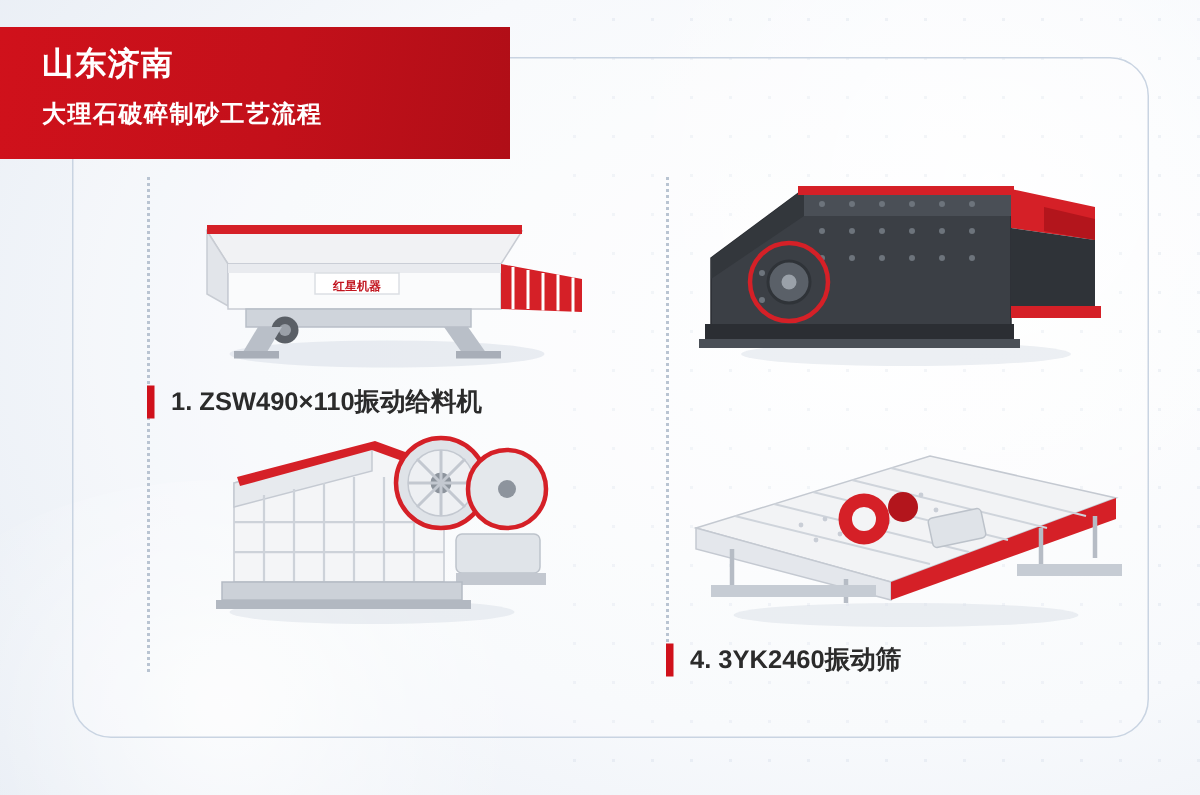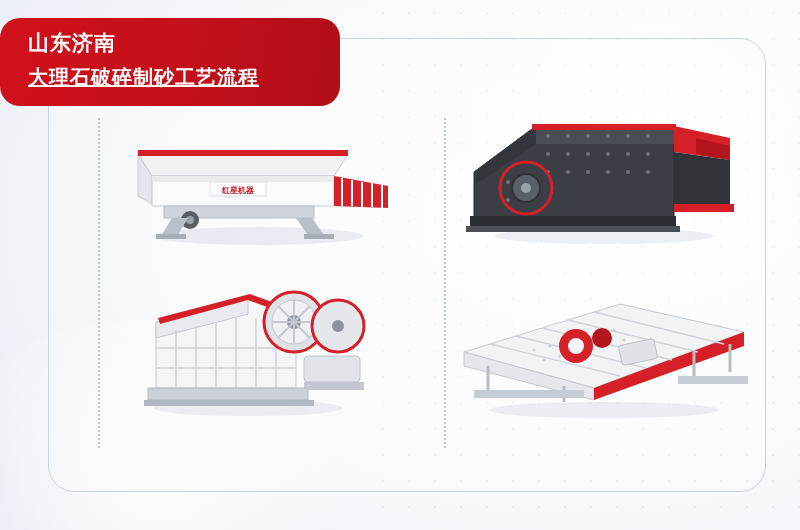--- a/index.html
+++ b/index.html
@@ -61,21 +61,20 @@
     background: rgba(255,255,255,0.22);
   }
 
   
   .banner {
     position: absolute;
     left: 0; top: 18px;
     width: 340px; height: 88px;
     background: linear-gradient(100deg, #d0111b 0%, #c3101a 55%, #b00e17 100%);
     z-index: 5;
-    border-radius: 20px;
   }
   .banner:after {
     content: "";
     position: absolute;
     right: -1px; top: 0;
     width: 0; height: 0;
     border-top: 88px solid transparent;
     border-left: 0 solid transparent;
   }
   .banner-line1 {
@@ -83,26 +82,25 @@
     left: 28px; top: 10px;
     font-size: 21px;
     font-weight: bold;
     color: #ffffff;
     letter-spacing: 1px;
     line-height: 30px;
   }
   .banner-line2 {
     position: absolute;
     left: 28px; top: 44px;
-    font-size: 20px;
+    font-size: 16px;
     font-weight: bold;
     color: #ffffff;
     letter-spacing: 1px;
     line-height: 30px;
-    text-decoration: underline;
   }
 
   
   .rail {
     position: absolute;
     border-left: 2px dotted #b9c4d2;
   }
   .rail-left { left: 98px; top: 118px; height: 330px; }
   .rail-right { left: 444px; top: 118px; height: 330px; }
 
@@ -190,20 +188,21 @@
         <rect x="66" y="86" width="150" height="12" fill="#cfd4db" stroke="#b8bec7"></rect>
         <circle cx="92" cy="100" r="9" fill="#5a5f66"></circle>
         <circle cx="92" cy="100" r="4" fill="#9aa0a8"></circle>
 
         <polygon points="198,98 214,98 228,118 212,118" fill="#b9bfc8"></polygon>
         <polygon points="74,98 90,98 78,118 62,118" fill="#b9bfc8"></polygon>
         <rect x="58" y="114" width="30" height="5" fill="#a8aeb8"></rect>
         <rect x="206" y="114" width="30" height="5" fill="#a8aeb8"></rect>
       </svg>
     </div>
+    <div class="caption cap-1">1. ZSW490×110振动给料机</div>
   </div>
 
   <div class="item item-2">
     <div class="item-img">
       <svg width="320" height="150" viewBox="0 0 320 150">
         <ellipse cx="150" cy="138" rx="95" ry="8" fill="#d9dfe8" opacity="0.5"></ellipse>
 
         <polygon points="58,52 150,28 198,44 198,118 58,118" fill="#f4f5f7" stroke="#c5cad2" stroke-width="1"></polygon>
         <polygon points="58,52 150,28 150,44 58,68" fill="#e7eaee" stroke="#c5cad2" stroke-width="1"></polygon>
 
@@ -335,15 +334,16 @@
         <g stroke="#b6bcc5" stroke-width="3">
           <line x1="44" y1="74" x2="44" y2="100"></line>
           <line x1="120" y1="94" x2="120" y2="110"></line>
           <line x1="250" y1="60" x2="250" y2="88"></line>
           <line x1="286" y1="52" x2="286" y2="80"></line>
         </g>
         <rect x="30" y="98" width="110" height="8" fill="#c6ccd4"></rect>
         <rect x="234" y="84" width="70" height="8" fill="#c6ccd4"></rect>
       </svg>
     </div>
+    <div class="caption cap-4">4. 3YK2460振动筛</div>
   </div>
 
 </div>
 
 </body></html>

